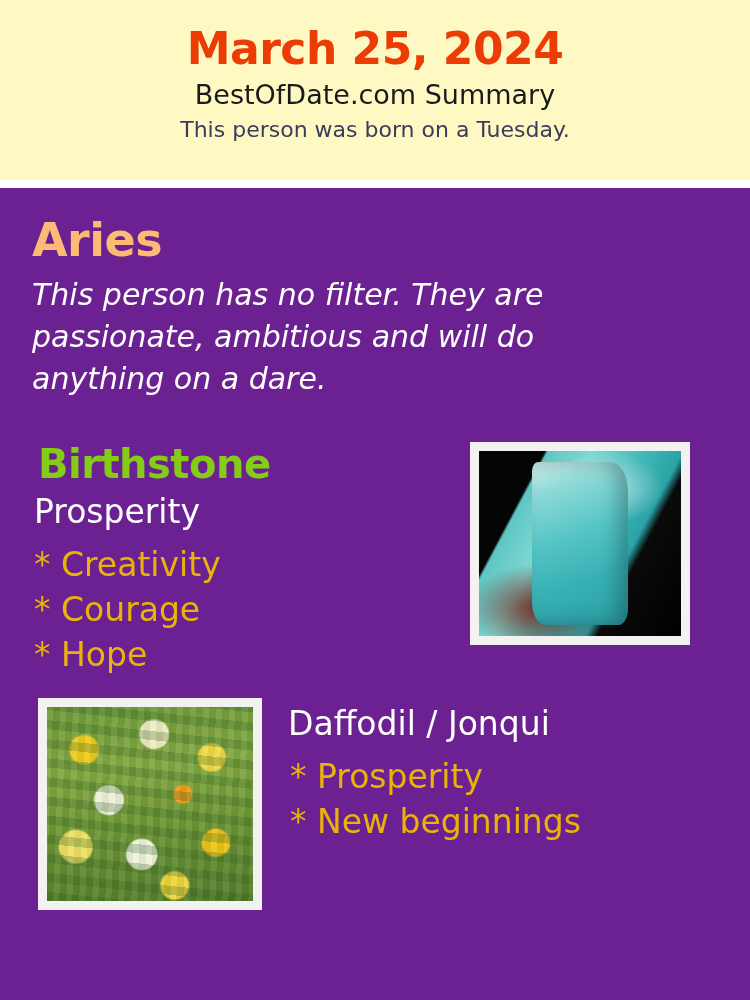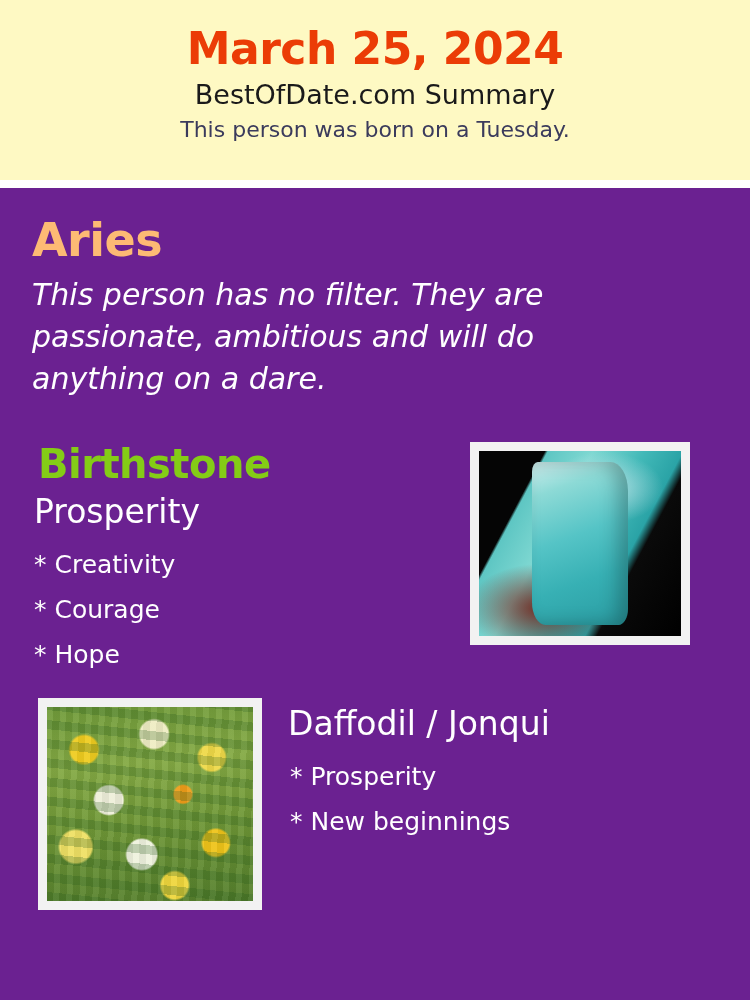--- a/index.html
+++ b/index.html
@@ -100,23 +100,23 @@
     margin: 16px 0 2px 6px;
   }
   .section-sub {
     font-size: 33px;
     line-height: 40px;
     color: #ffffff;
     margin: 0 0 10px 2px;
     font-weight: normal;
   }
   .bullet {
-    font-size: 25px;
+    font-size: 33px;
     line-height: 45px;
-    color: #ffffff;
+    color: #eab308;
     margin-left: 2px;
   }
 
   .photo-frame {
     position: absolute;
     background: #f2f2f2;
     padding: 9px;
     box-sizing: border-box;
   }
   .stone-frame {

